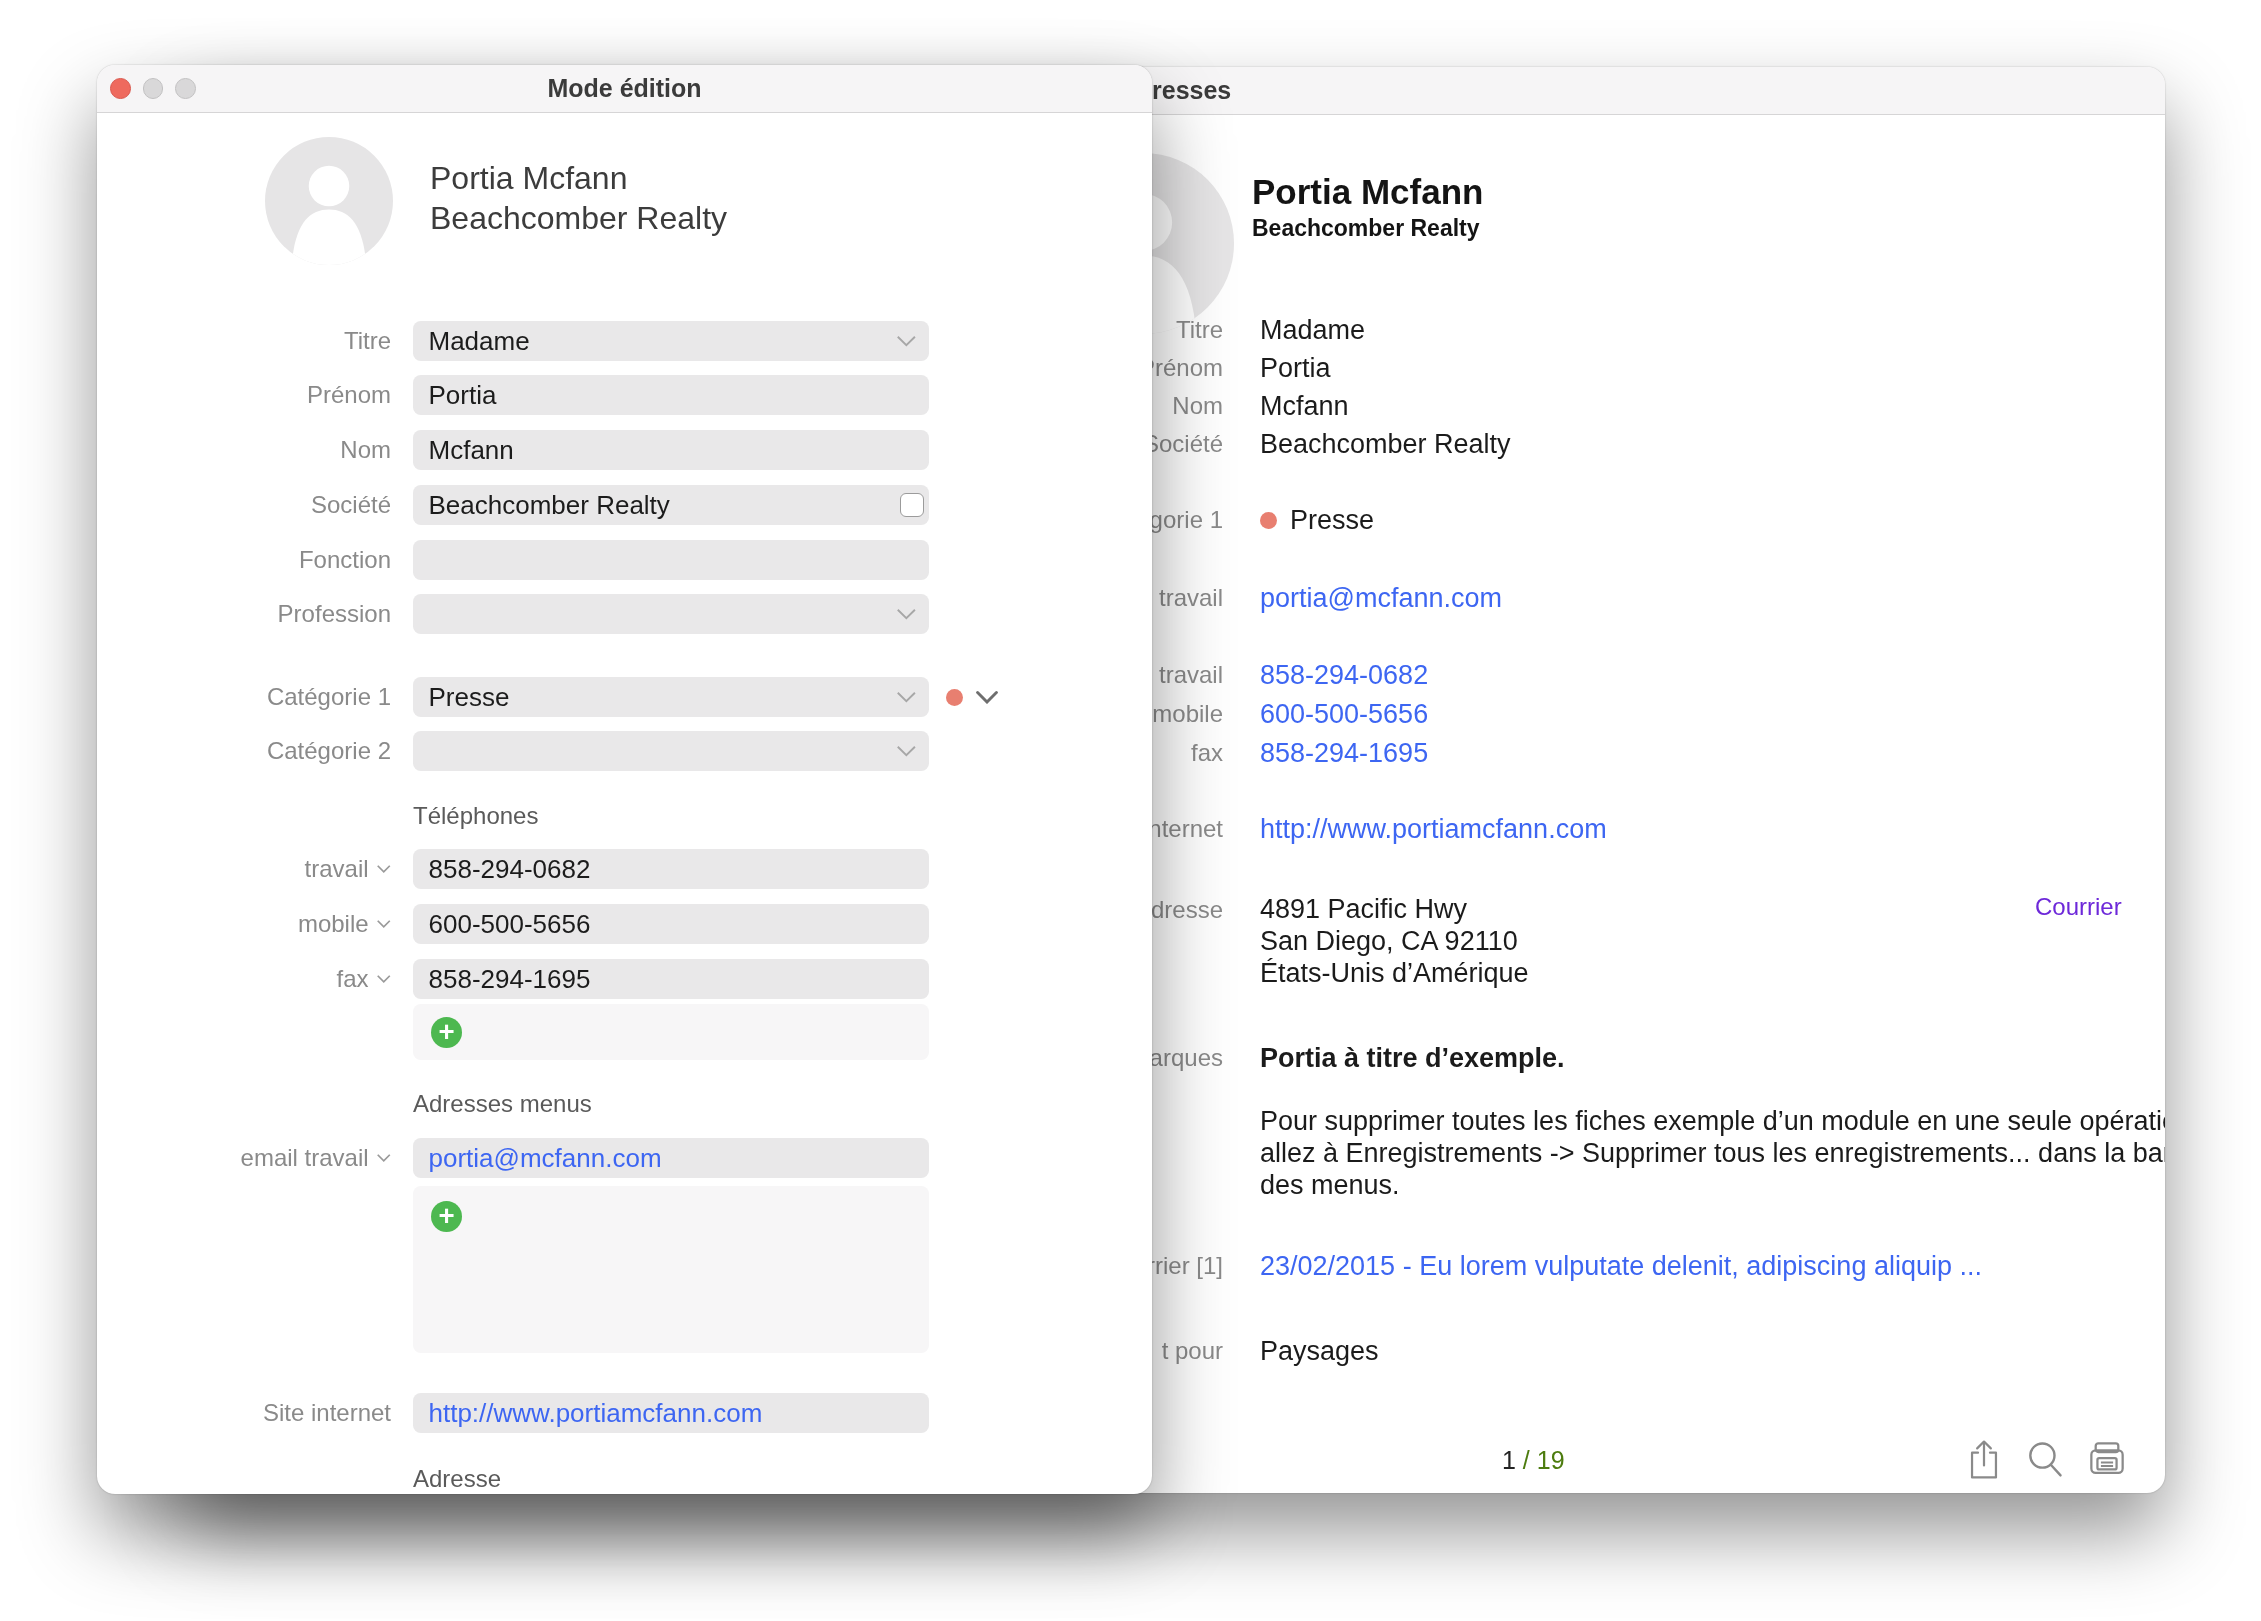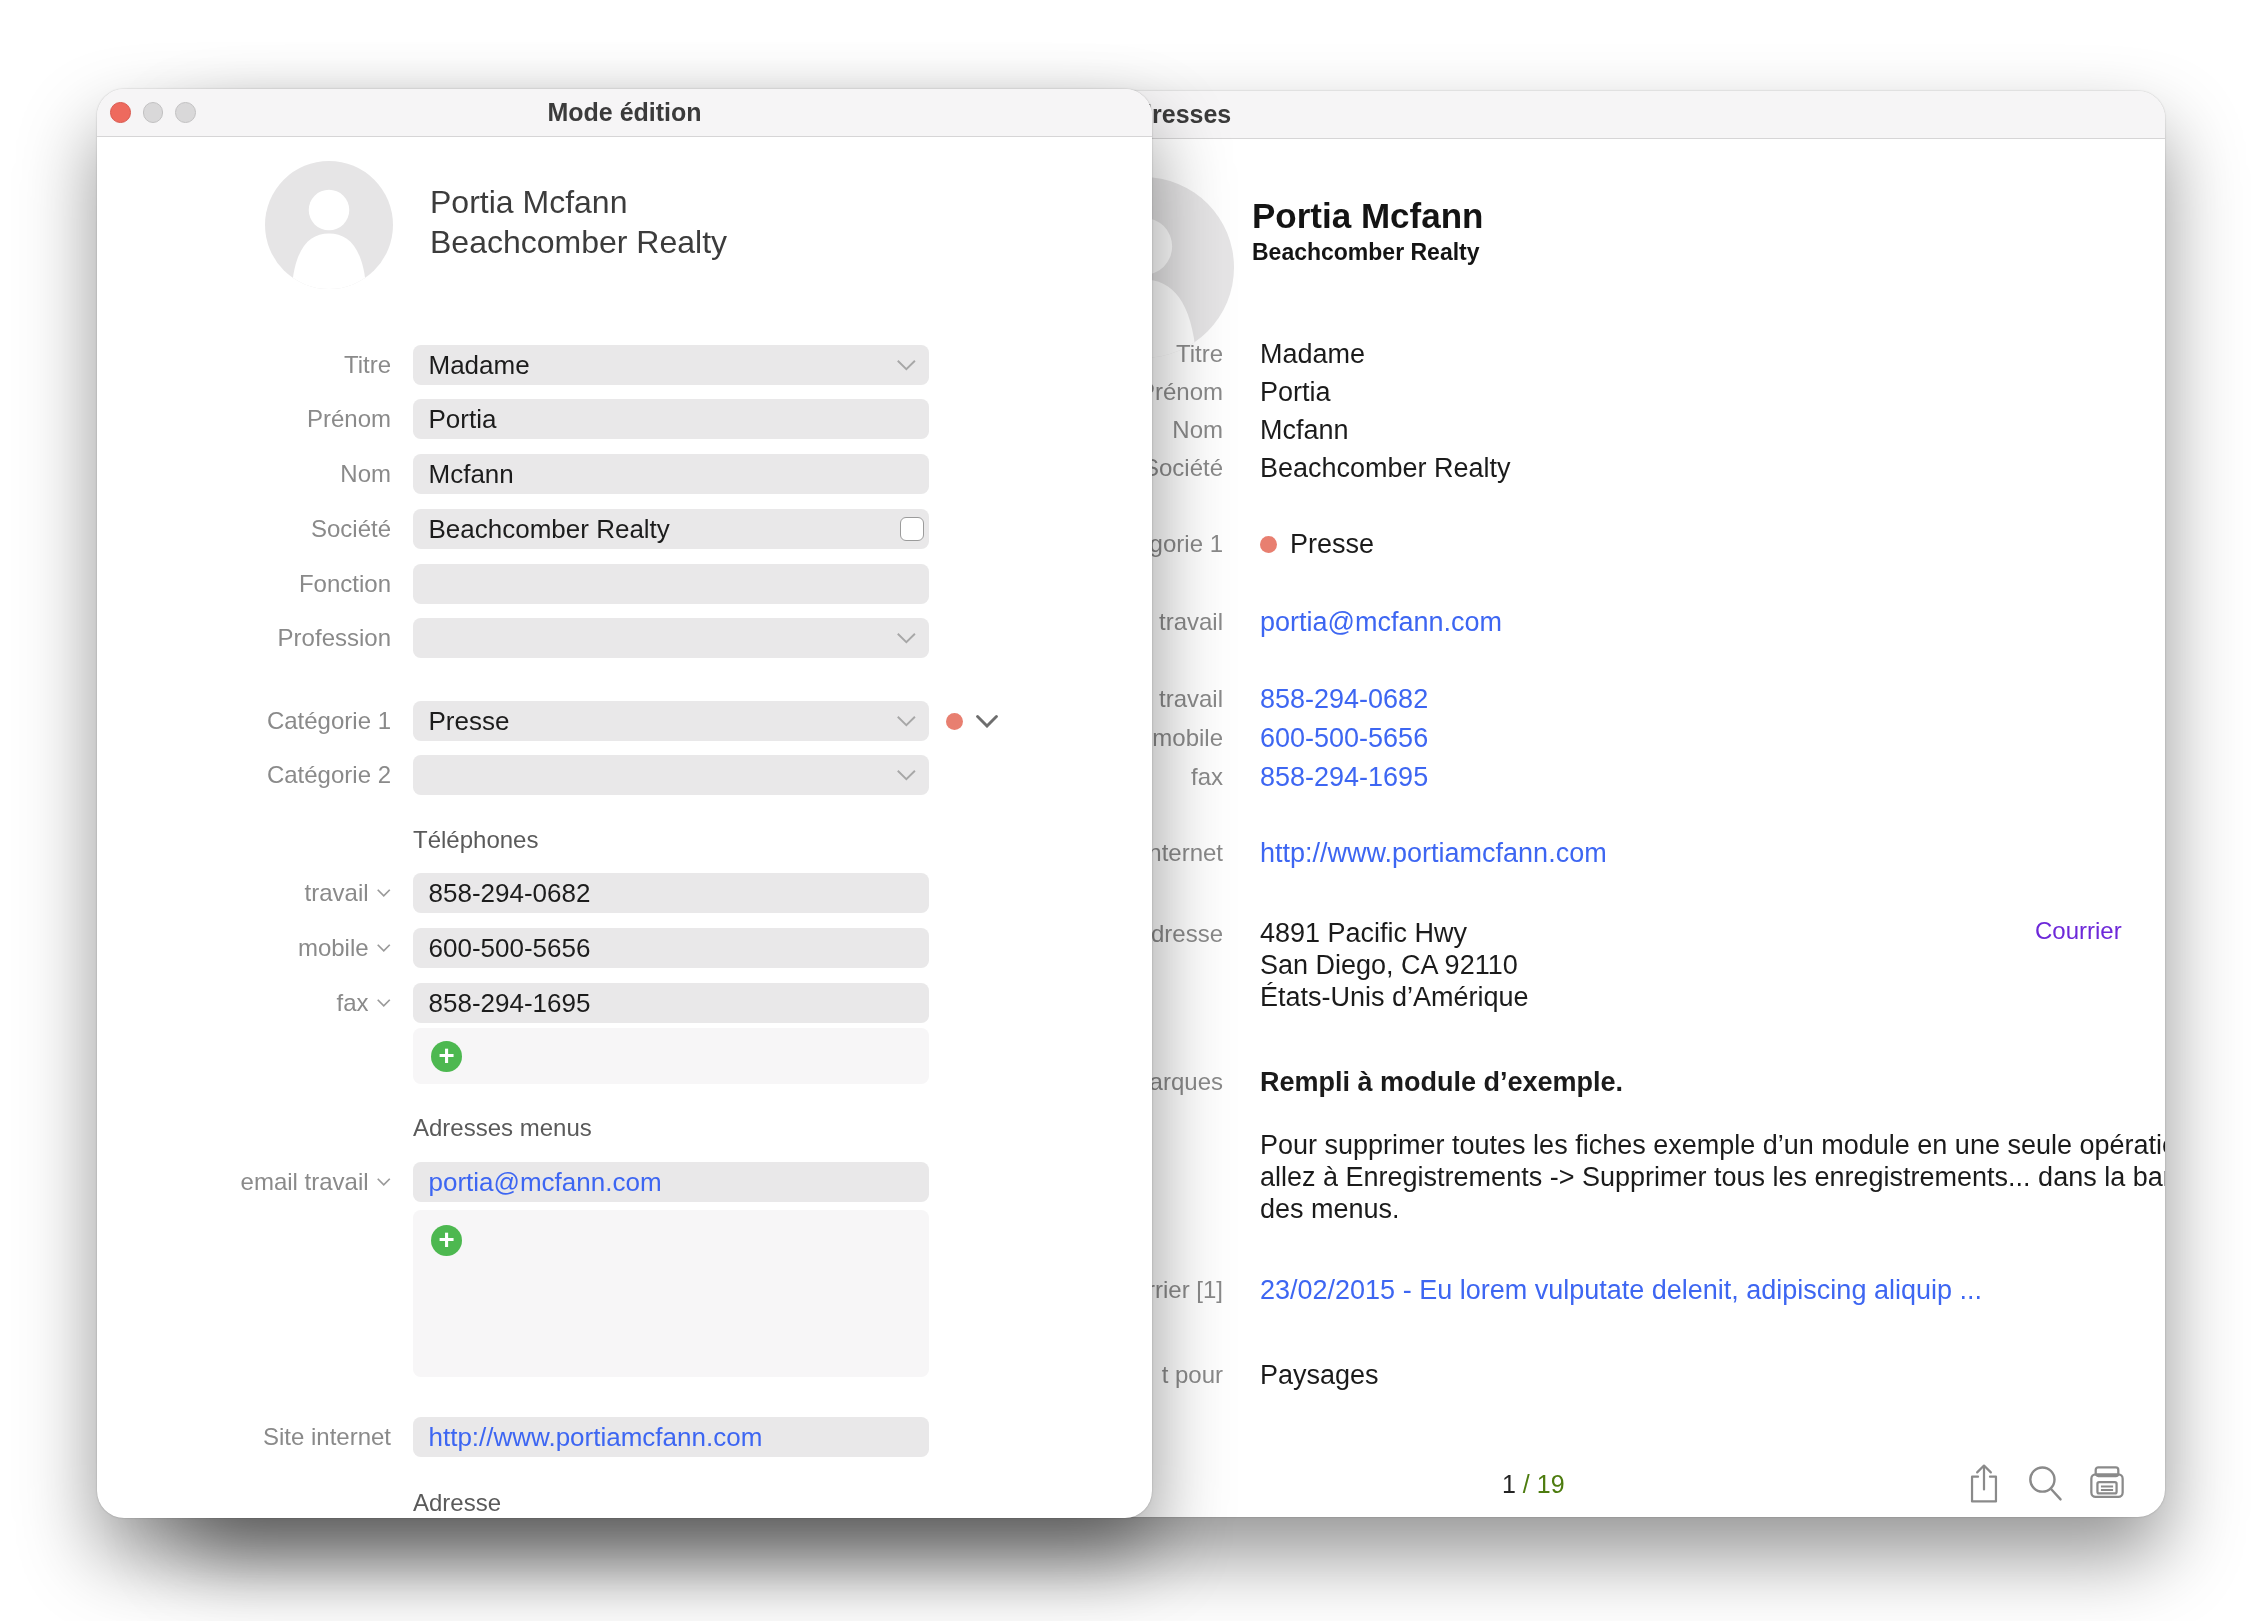--- a/index.html
+++ b/index.html
@@ -1,19 +1,19 @@
 <!DOCTYPE html>
 <html style="font-size:13.8px"><head>
 <meta charset="utf-8">
 <style>
   html,body{margin:0;padding:0;background:#ffffff;}
   #screen{position:relative;width:2261px;height:1622px;background:#ffffff;overflow:hidden;
           font-family:"Liberation Sans",sans-serif;color:#1c1c1c;}
-  .window{position:absolute;background:#ffffff;border-radius:27px;overflow:hidden;
-          box-shadow:0 0 1.7px rgba(0,0,0,.28), 0 39px 78px rgba(0,0,0,.42);margin-top:24px;}
+  .window{position:absolute;background:#ffffff;border-radius:18px;overflow:hidden;
+          box-shadow:0 0 1.7px rgba(0,0,0,.28), 0 39px 78px rgba(0,0,0,.42);}
   #back-window{left:185px;top:67px;width:1980px;height:1426px;z-index:1;}
   #front-window{left:97px;top:65px;width:1055px;height:1429px;z-index:2;}
   .titlebar{position:absolute;left:0;top:0;right:0;height:47px;background:#f6f5f6;
             border-bottom:1.7px solid #d6d5d6;}
   .titlebar .title{display:block;text-align:center;line-height:47px;font-size:25px;
             font-weight:700;color:#3b3b3b;}
   .traffic{position:absolute;left:13px;top:13px;display:flex;gap:12px;}
   .traffic span{width:20.7px;height:20.7px;border-radius:50%;box-sizing:border-box;}
   .tl-close{background:#ee6a5e;border:0.9px solid #d95a50;}
   .tl-gray{background:#d9d8d9;border:0.9px solid #c2c1c2;}
@@ -141,21 +141,21 @@
       <span class="bval addr-lines">
         <span>4891 Pacific Hwy</span><br>
         <span>San Diego, CA 92110</span><br>
         <span>États-Unis d’Amérique</span>
       </span>
       <span class="addr-tag" style="top:0;">Courrier</span>
     </div>
 
     <div class="brow" style="top:974px;">
       <span class="blabel">Remarques</span>
-      <span class="bval remarks-title">Rempli à module d’exemple.</span>
+      <span class="bval remarks-title">Portia à titre d’exemple.</span>
     </div>
     <div class="bpara" style="top:1038px;">
       <span>Pour supprimer toutes les fiches exemple d’un module en une seule opération, allez à </span><span class="it">Enregistrements -&gt; Supprimer tous les enregistrements...</span><span> dans la barre des menus.</span>
     </div>
 
     <div class="brow" style="top:1182px;">
       <span class="blabel">Courrier [1]</span>
       <span class="bval link">23/02/2015 - Eu lorem vulputate delenit, adipiscing aliquip ...</span>
     </div>
 

